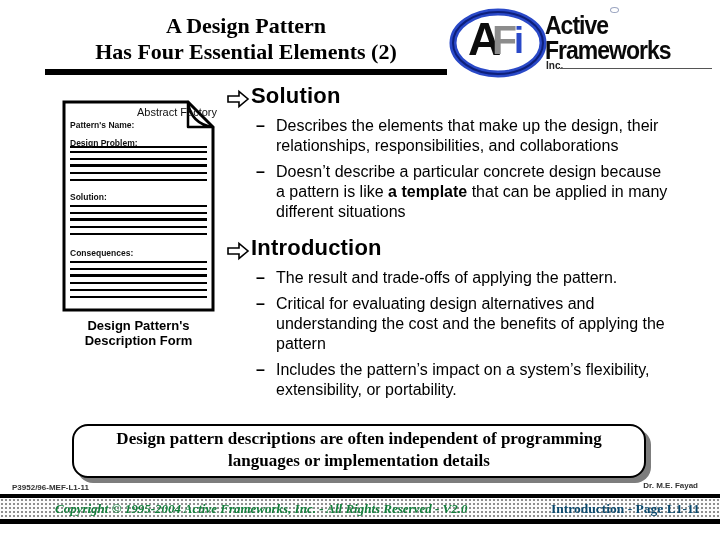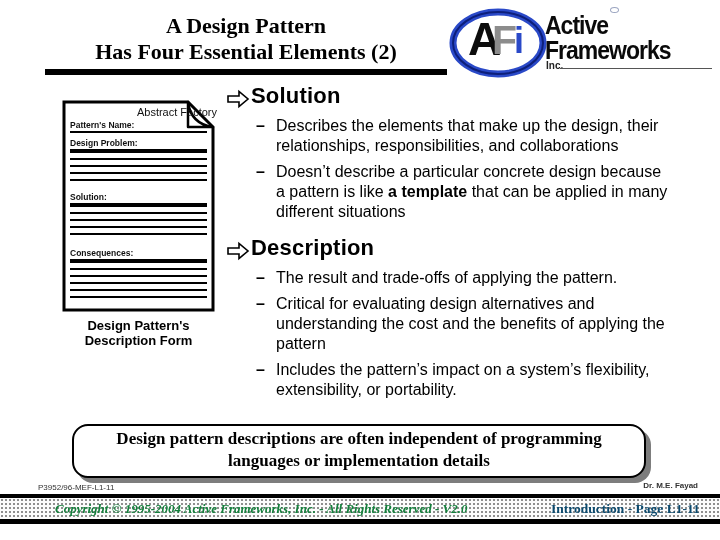--- a/index.html
+++ b/index.html
@@ -47,21 +47,21 @@
   
   .form-fig { position: absolute; left: 62px; top: 100px; width: 153px; height: 212px; }
   .form-fig svg { position: absolute; left: 0; top: 0; }
   .doc-title {
     position: absolute; left: 25px; top: 6px; width: 130px;
     text-align: right; font-size: 11px; color: #111;
   }
   .field-label {
     position: absolute; left: 8px; width: 137px;
     font-size: 8.5px; font-weight: bold; color: #111;
-    border-bottom: 2px solid #000; padding-bottom: 1px;
+    border-bottom: 2px solid #000; padding-bottom: 16px;
     white-space: nowrap; overflow: visible;
   }
   .ruled {
     position: absolute; left: 8px; width: 137px;
     background: repeating-linear-gradient(to bottom, #000 0 2px, transparent 2px 7px);
   }
   .fig-caption {
     position: absolute; left: 52px; top: 318px; width: 173px;
     text-align: center; font-size: 13px; font-weight: bold; line-height: 15px;
   }
@@ -83,21 +83,21 @@
     border: 2px solid #000; border-radius: 16px;
     background: #fff;
     box-shadow: 5px 5px 0 0 #7d7d7d;
     padding: 2px 8px 4px 8px;
     text-align: center;
     font-family: "Liberation Serif", serif;
     font-weight: bold; font-size: 17px; line-height: 22px;
   }
 
   
-  .meta-code { position: absolute; left: 38px; top: 483px; font-size: 8px; font-weight: normal; color: #333; }
+  .meta-code { position: absolute; left: 12px; top: 483px; font-size: 8px; font-weight: bold; color: #333; }
   .meta-author { position: absolute; right: 22px; top: 481px; font-size: 8px; font-weight: bold; color: #333; }
   .bar { position: absolute; left: 0; width: 720px; background: #000; }
   .bar-top { top: 494px; height: 4px; }
   .bar-bottom { top: 519px; height: 5px; }
   .stipple-band {
     position: absolute; left: 0; top: 498px; width: 720px; height: 21px;
     background-color: #fcfcfc;
     background-image: radial-gradient(circle, #8f8f8f 0.8px, transparent 0.95px);
     background-size: 4px 4px;
   }
@@ -177,21 +177,21 @@
     <div class="bullet">
       <span class="dash">–</span>
       <span class="btext"><span>Doesn’t describe a particular concrete design because a pattern is like </span><b>a template</b><span> that can be applied in many different situations</span></span>
     </div>
   </div>
 
   <div class="sec-head sec2">
     <svg class="arrow-icon" width="24" height="20" viewBox="0 0 24 20">
       <path d="M2,7 H13 V2.5 L22,10 L13,17.5 V13 H2 Z" fill="#fff" stroke="#000" stroke-width="1.6" stroke-linejoin="miter"></path>
     </svg>
-    <span class="head-label">Description</span>
+    <span class="head-label">Introduction</span>
   </div>
   <div class="bullets">
     <div class="bullet">
       <span class="dash">–</span>
       <span class="btext">The result and trade-offs of applying the pattern.</span>
     </div>
     <div class="bullet">
       <span class="dash">–</span>
       <span class="btext">Critical for evaluating design alternatives and understanding the cost and the benefits of applying the pattern</span>
     </div>

